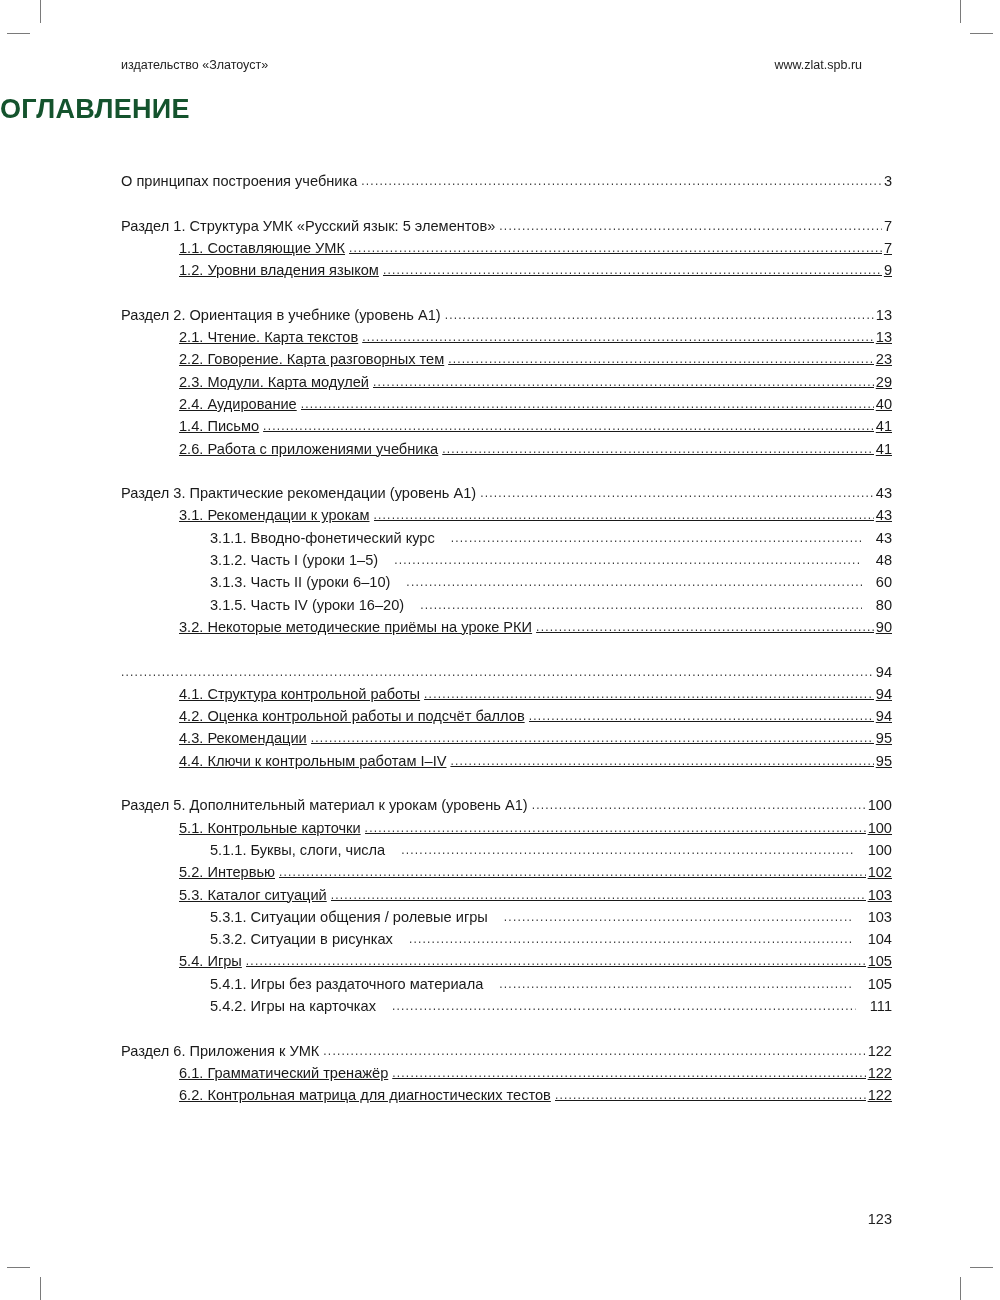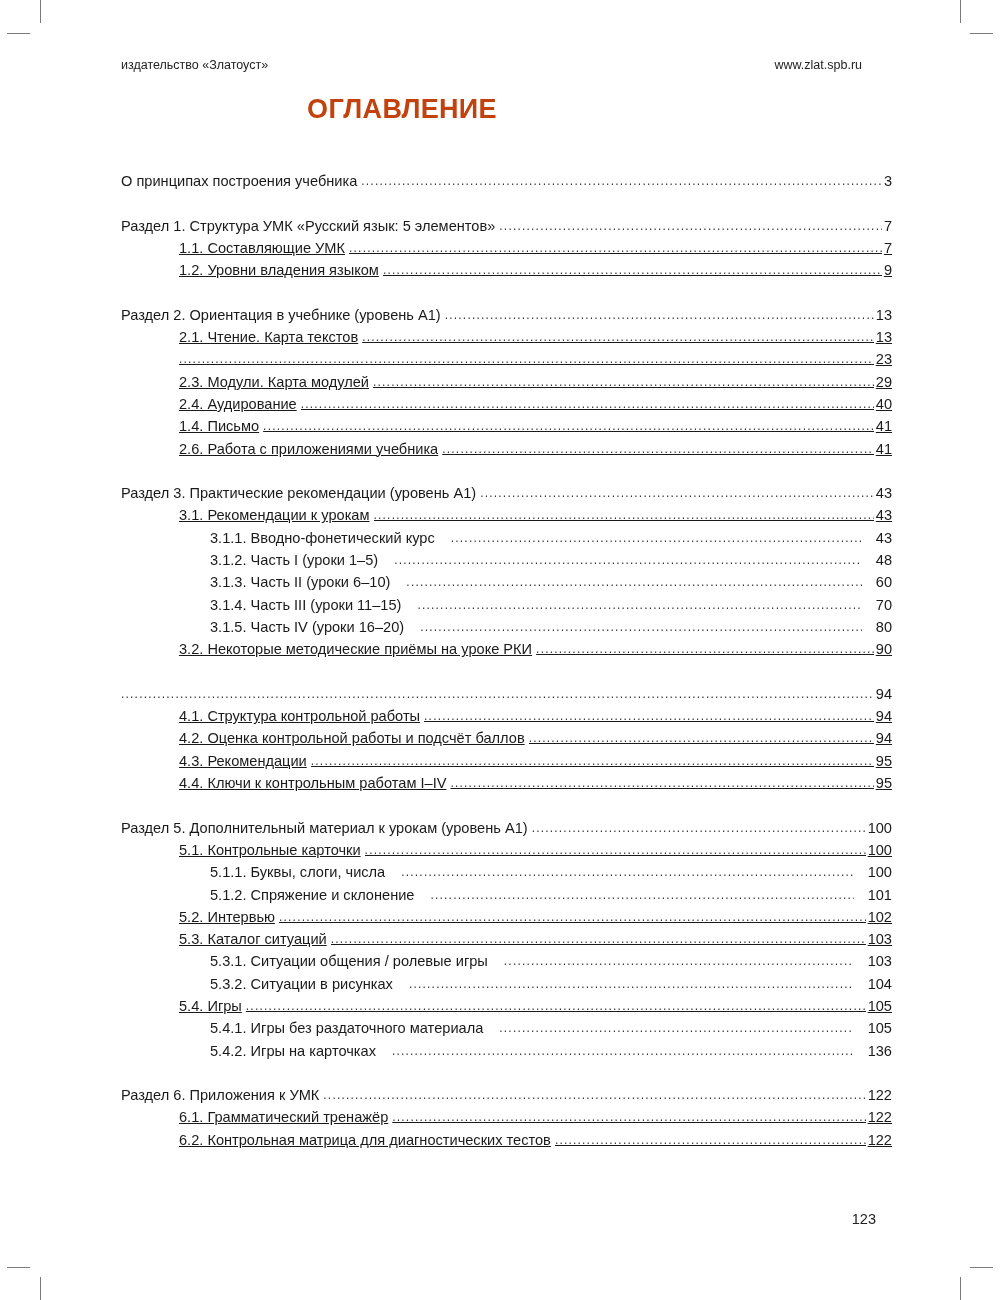--- a/index.html
+++ b/index.html
@@ -4,33 +4,33 @@
 <style>
   html, body { margin: 0; padding: 0; background: #ffffff; }
   body { width: 1000px; height: 1300px; position: relative; overflow: hidden;
          font-family: "Liberation Sans", sans-serif; color: #1a1a1a; }
   .crop { position: absolute; background: #7a7a7a; }
   .crop.v { width: 1px; }
   .crop.h { height: 1px; }
   .running-head { position: absolute; top: 58px; font-size: 12.5px; color: #222; text-align: right; }
   .rh-left { left: 121px; }
   .rh-right { right: 138px; }
-  .title { position: absolute; top: 94px; left: 0; width: 804px; text-align: center;
-           font-size: 27px; font-weight: bold; letter-spacing: 0.3px; color: #c2410c; }
+  .title { position: absolute; top: 94px; left: 0; width: 804px; 
+           font-size: 27px; font-weight: bold; letter-spacing: 0.3px; color: #14532d; }
   .toc { position: absolute; top: 170px; left: 121px; width: 771px; font-size: 14.6px; }
   .group { margin-bottom: 22.3px; }
   .entry { display: flex; align-items: center; height: 22.3px; line-height: 22.3px; white-space: nowrap; }
   .entry.l1 { padding-left: 0; }
   .entry.l2 { padding-left: 58px; text-decoration: underline; }
   .entry.l3 { padding-left: 89px; gap: 12px; }
   .entry .label { flex: 0 0 auto; padding-right: 4px; }
   .entry .leader { flex: 1 1 auto; overflow: hidden; color: #333; letter-spacing: 1.2px; font-size: 12px; }
   .entry .leader::before { content: "................................................................................................................................................................................................................................................................"; }
   .entry .page { flex: 0 0 auto; padding-left: 2px; text-align: right; }
-  .page-number { position: absolute; top: 1211px; right: 124px; font-size: 14.5px; color: #222; margin-left: 17px; }
+  .page-number { position: absolute; top: 1211px; right: 108px; font-size: 14.5px; color: #222; margin-left: 17px; }
 </style>
 </head>
 <body>
 
 <div class="crop v" style="left:40px; top:0; height:23px;"></div>
 <div class="crop h" style="left:7px; top:33px; width:23px;"></div>
 <div class="crop v" style="left:960px; top:0; height:23px;"></div>
 <div class="crop h" style="left:970px; top:33px; width:23px;"></div>
 <div class="crop h" style="left:7px; top:1267px; width:23px;"></div>
 <div class="crop v" style="left:40px; top:1277px; height:23px;"></div>
@@ -72,20 +72,21 @@
         <span class="label">Раздел 2. Ориентация в учебнике (уровень А1)</span>
         <span class="leader"></span>
         <span class="page">13</span>
       </div>
       <div class="entry l2">
         <span class="label">2.1. Чтение. Карта текстов</span>
         <span class="leader"></span>
         <span class="page">13</span>
       </div>
       <div class="entry l2">
+        <span class="label">2.2. Говорение. Карта разговорных тем</span>
         <span class="leader"></span>
         <span class="page">23</span>
       </div>
       <div class="entry l2">
         <span class="label">2.3. Модули. Карта модулей</span>
         <span class="leader"></span>
         <span class="page">29</span>
       </div>
       <div class="entry l2">
         <span class="label">2.4. Аудирование</span>
@@ -123,25 +124,20 @@
         <span class="label">3.1.2. Часть I (уроки 1–5)</span>
         <span class="leader"></span>
         <span class="page">48</span>
       </div>
       <div class="entry l3">
         <span class="label">3.1.3. Часть II (уроки 6–10)</span>
         <span class="leader"></span>
         <span class="page">60</span>
       </div>
       <div class="entry l3">
-        <span class="label">3.1.4. Часть III (уроки 11–15)</span>
-        <span class="leader"></span>
-        <span class="page">70</span>
-      </div>
-      <div class="entry l3">
         <span class="label">3.1.5. Часть IV (уроки 16–20)</span>
         <span class="leader"></span>
         <span class="page">80</span>
       </div>
       <div class="entry l2">
         <span class="label">3.2. Некоторые методические приёмы на уроке РКИ</span>
         <span class="leader"></span>
         <span class="page">90</span>
       </div>
     </div>
@@ -180,25 +176,20 @@
       <div class="entry l2">
         <span class="label">5.1. Контрольные карточки</span>
         <span class="leader"></span>
         <span class="page">100</span>
       </div>
       <div class="entry l3">
         <span class="label">5.1.1. Буквы, слоги, числа</span>
         <span class="leader"></span>
         <span class="page">100</span>
       </div>
-      <div class="entry l3">
-        <span class="label">5.1.2. Спряжение и склонение</span>
-        <span class="leader"></span>
-        <span class="page">101</span>
-      </div>
       <div class="entry l2">
         <span class="label">5.2. Интервью</span>
         <span class="leader"></span>
         <span class="page">102</span>
       </div>
       <div class="entry l2">
         <span class="label">5.3. Каталог ситуаций</span>
         <span class="leader"></span>
         <span class="page">103</span>
       </div>
@@ -218,21 +209,21 @@
         <span class="page">105</span>
       </div>
       <div class="entry l3">
         <span class="label">5.4.1. Игры без раздаточного материала</span>
         <span class="leader"></span>
         <span class="page">105</span>
       </div>
       <div class="entry l3">
         <span class="label">5.4.2. Игры на карточках</span>
         <span class="leader"></span>
-        <span class="page">136</span>
+        <span class="page">111</span>
       </div>
     </div>
     <div class="group">
       <div class="entry l1">
         <span class="label">Раздел 6. Приложения к УМК</span>
         <span class="leader"></span>
         <span class="page">122</span>
       </div>
       <div class="entry l2">
         <span class="label">6.1. Грамматический тренажёр</span>

